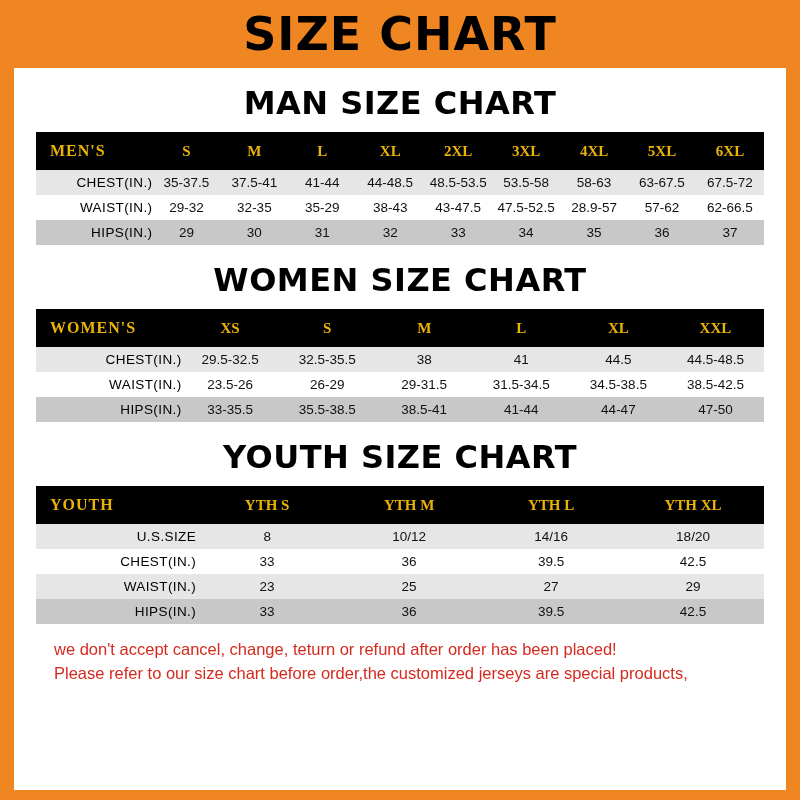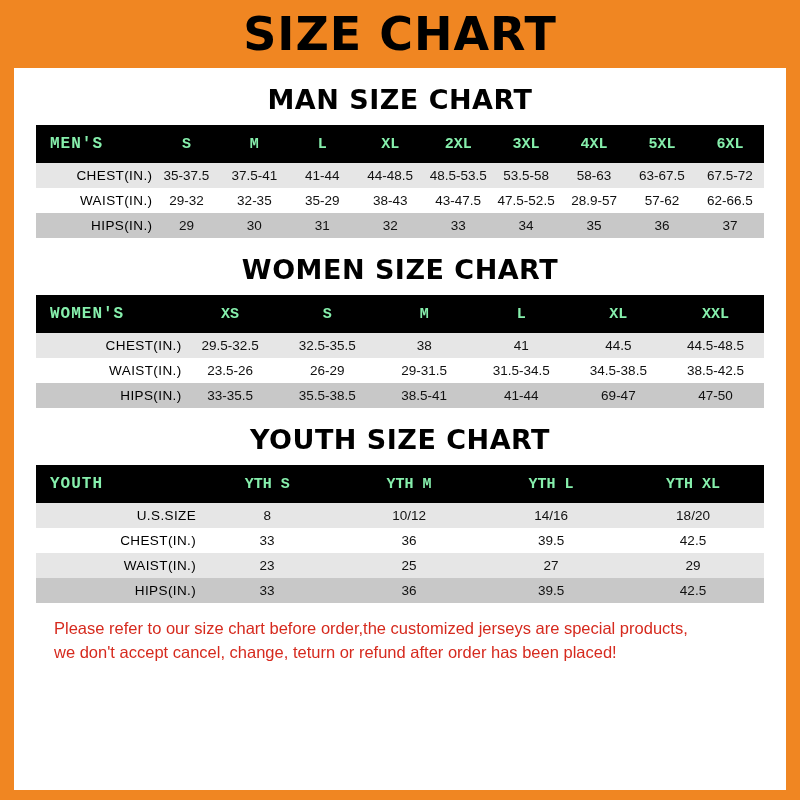--- a/index.html
+++ b/index.html
@@ -37,45 +37,45 @@
     letter-spacing: 1px;
     color: #000000;
   }
   .content {
     padding: 0 22px;
   }
   .section-title {
     text-align: center;
     font-family: "DejaVu Sans", sans-serif;
     font-weight: bold;
-    font-size: 27px;
+    font-size: 32px;
     color: #000000;
     margin: 16px 0 10px 0;
     letter-spacing: 0.5px;
   }
   table.size-table {
     width: 100%;
     border-collapse: collapse;
     table-layout: fixed;
   }
   table.size-table th,
   table.size-table td {
     text-align: center;
     font-size: 13.5px;
     color: #111111;
     padding: 5px 0;
     font-family: "Liberation Sans", sans-serif;
   }
   table.size-table thead th {
     background: #000000;
-    color: #86efac;
+    color: #eab308;
     font-size: 15px;
     font-weight: bold;
     padding: 10px 6px;
-    font-family: Liberation Mono, monospace;
+    font-family: Liberation Serif, serif;
   }
   table.size-table thead th.rowhead {
     text-align: left;
     padding-left: 14px;
     letter-spacing: 1px;
     font-size: 16px;
   }
   table.size-table tbody td.rowhead {
     text-align: right;
     font-weight: normal;
@@ -225,21 +225,21 @@
           <td>31.5-34.5</td>
           <td>34.5-38.5</td>
           <td>38.5-42.5</td>
         </tr>
         <tr class="stripe-dark">
           <td class="rowhead">HIPS(IN.)</td>
           <td>33-35.5</td>
           <td>35.5-38.5</td>
           <td>38.5-41</td>
           <td>41-44</td>
-          <td>69-47</td>
+          <td>44-47</td>
           <td>47-50</td>
         </tr>
       </tbody>
     </table>
 
     <div class="section-title">YOUTH SIZE CHART</div>
     <table class="size-table">
       <colgroup>
         <col class="youth-col-0">
           <col>
@@ -282,20 +282,20 @@
           <td class="rowhead">HIPS(IN.)</td>
           <td>33</td>
           <td>36</td>
           <td>39.5</td>
           <td>42.5</td>
         </tr>
       </tbody>
     </table>
 
     <div class="footer-note">
+      <div>we don't accept cancel, change, teturn or refund after order has been placed!</div>
       <div>Please refer to our size chart before order,the customized jerseys are special products,</div>
-      <div>we don't accept cancel, change, teturn or refund after order has been placed!</div>
     </div>
 
   </div>
 
   <div class="orange-bottom"></div>
 </div>
 
 </body></html>

